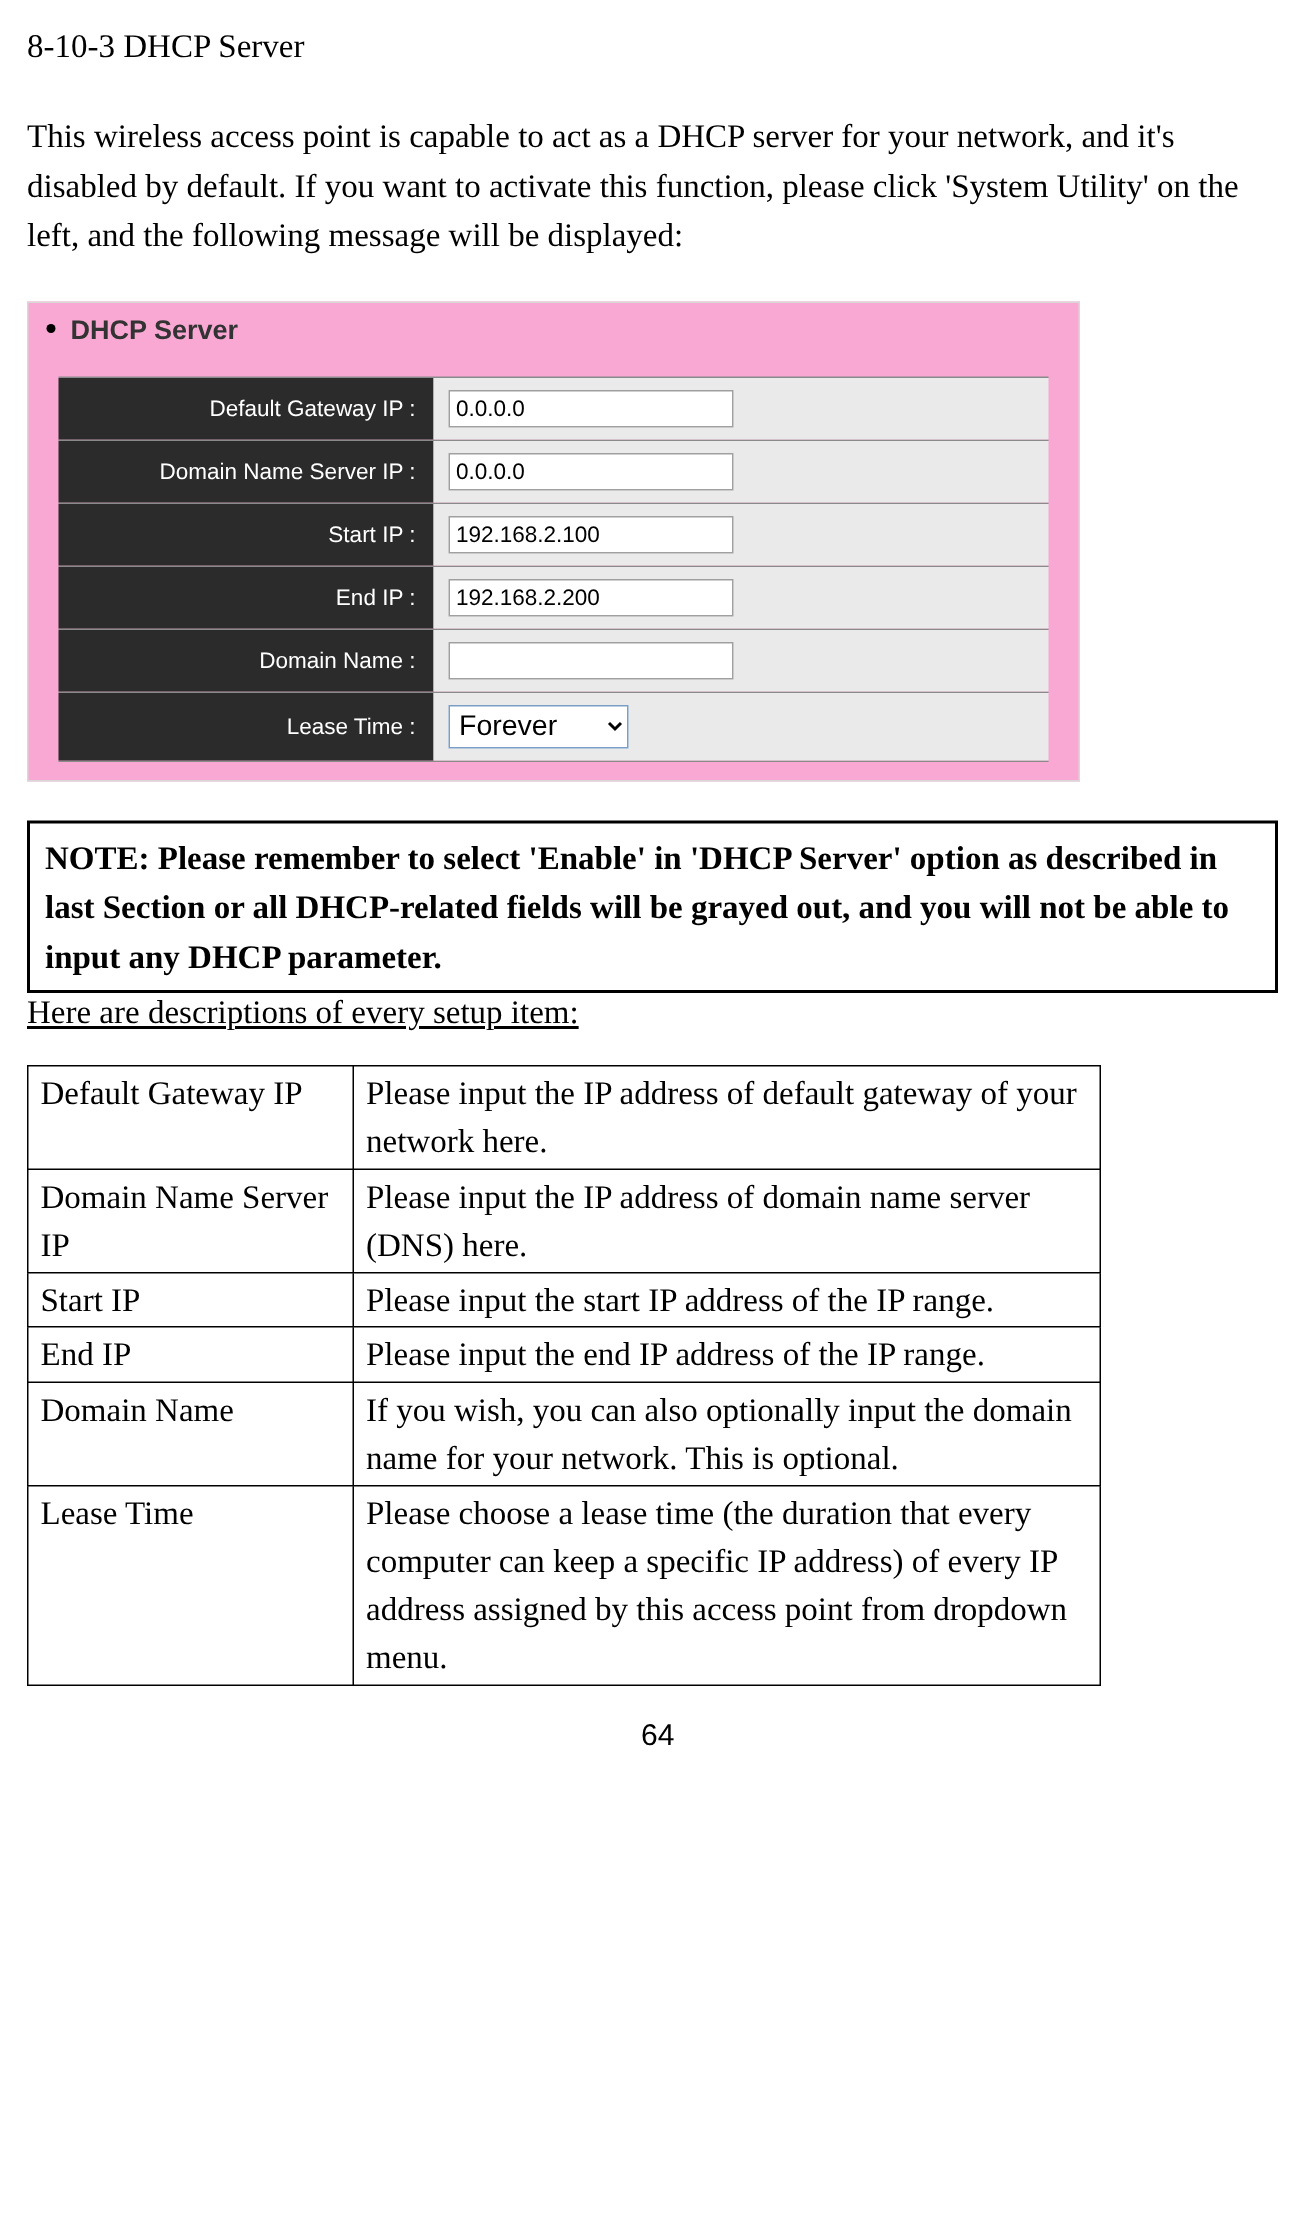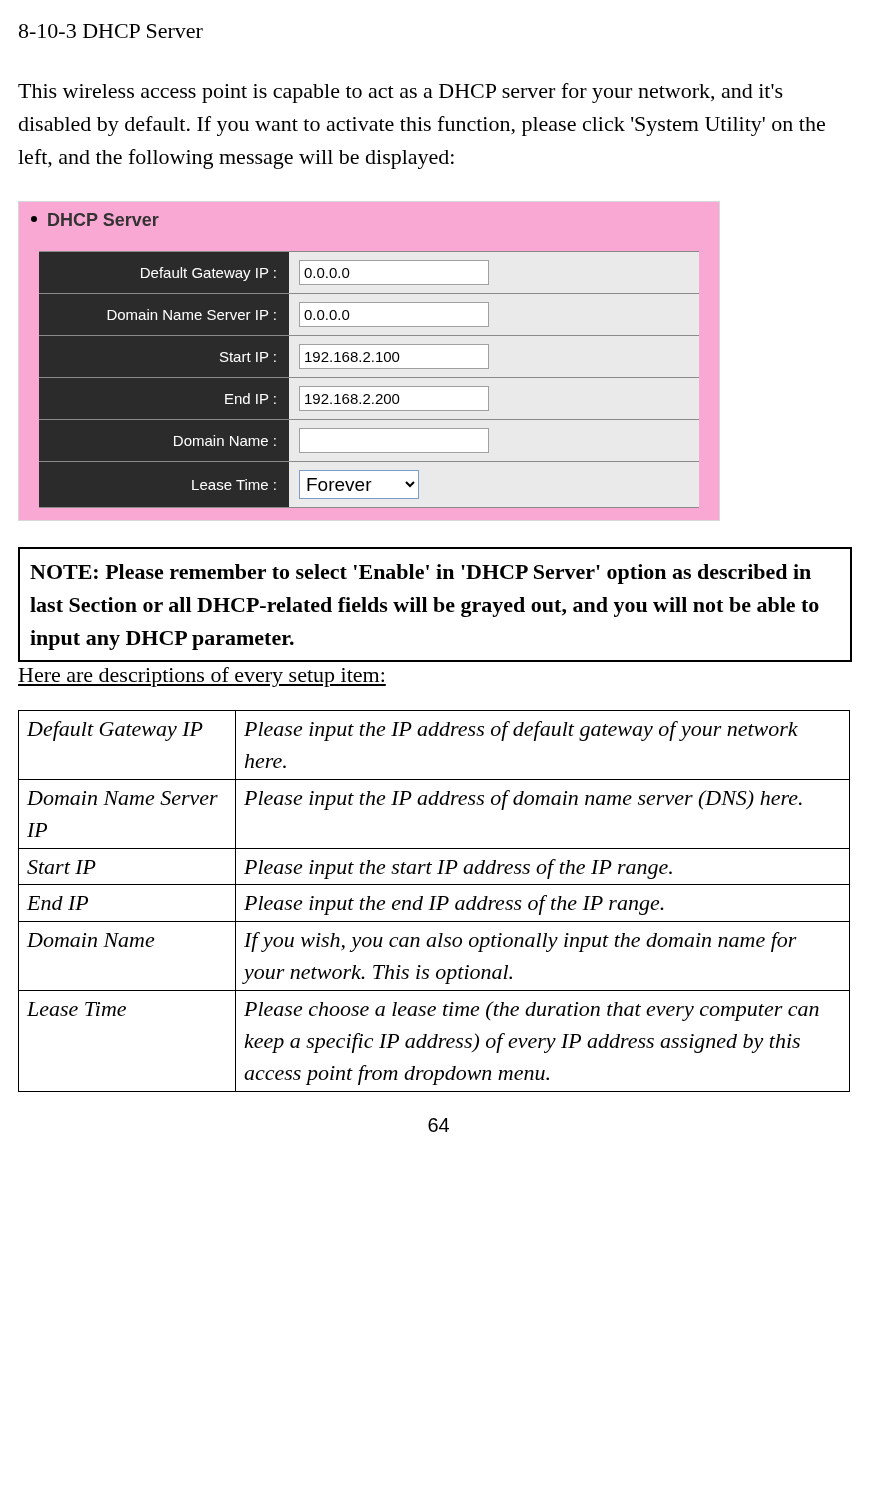--- a/index.html
+++ b/index.html
@@ -94,22 +94,21 @@
     font-weight: bold;
     line-height: 1.5;
     width: 810px;
   }
   .desc-intro {
     margin-bottom: 22px;
     text-decoration: underline;
   }
   table.setup {
     border-collapse: collapse;
-    width: 832px;
-    font-style: italic;
+    width: 716px;
     line-height: 1.45;
   }
   table.setup td {
     border: 1.5px solid #000;
     padding: 2px 8px 2px 8px;
     vertical-align: top;
   }
   table.setup td.name {
     width: 200px;
   }

